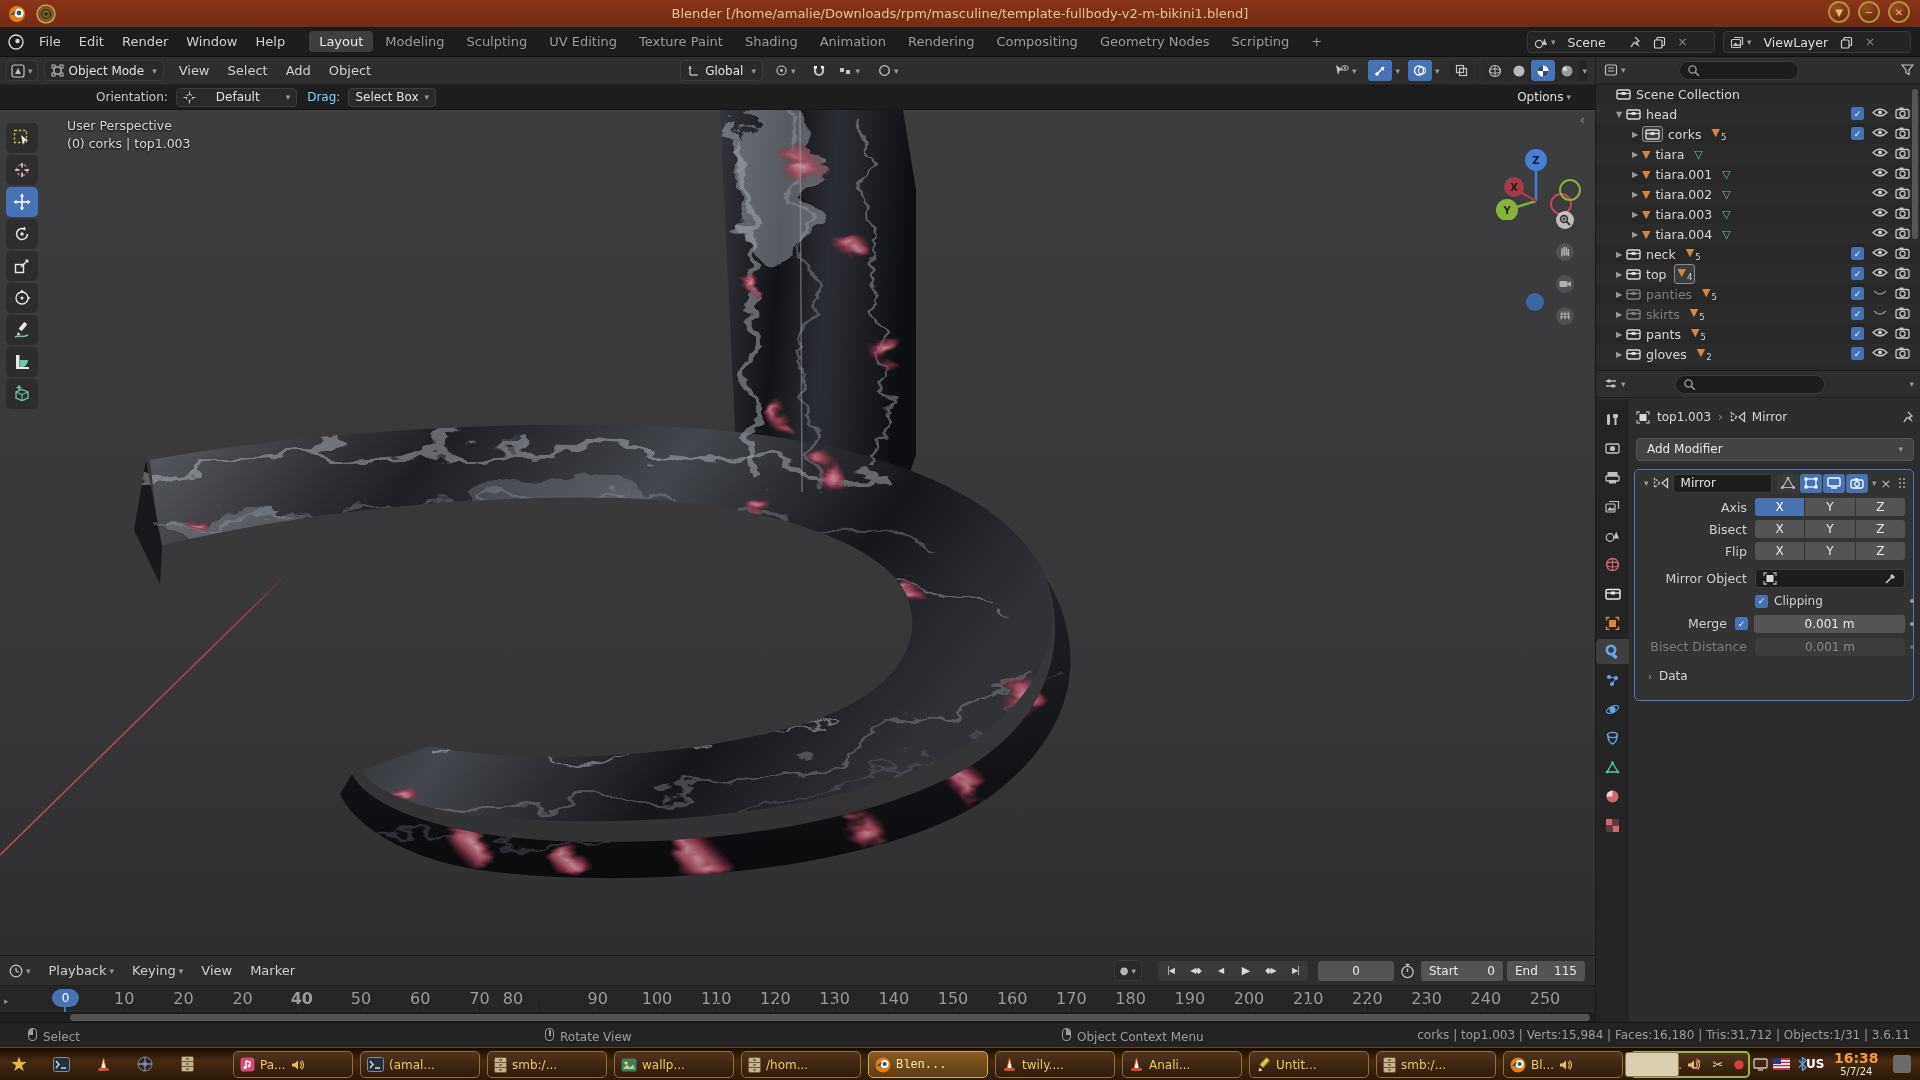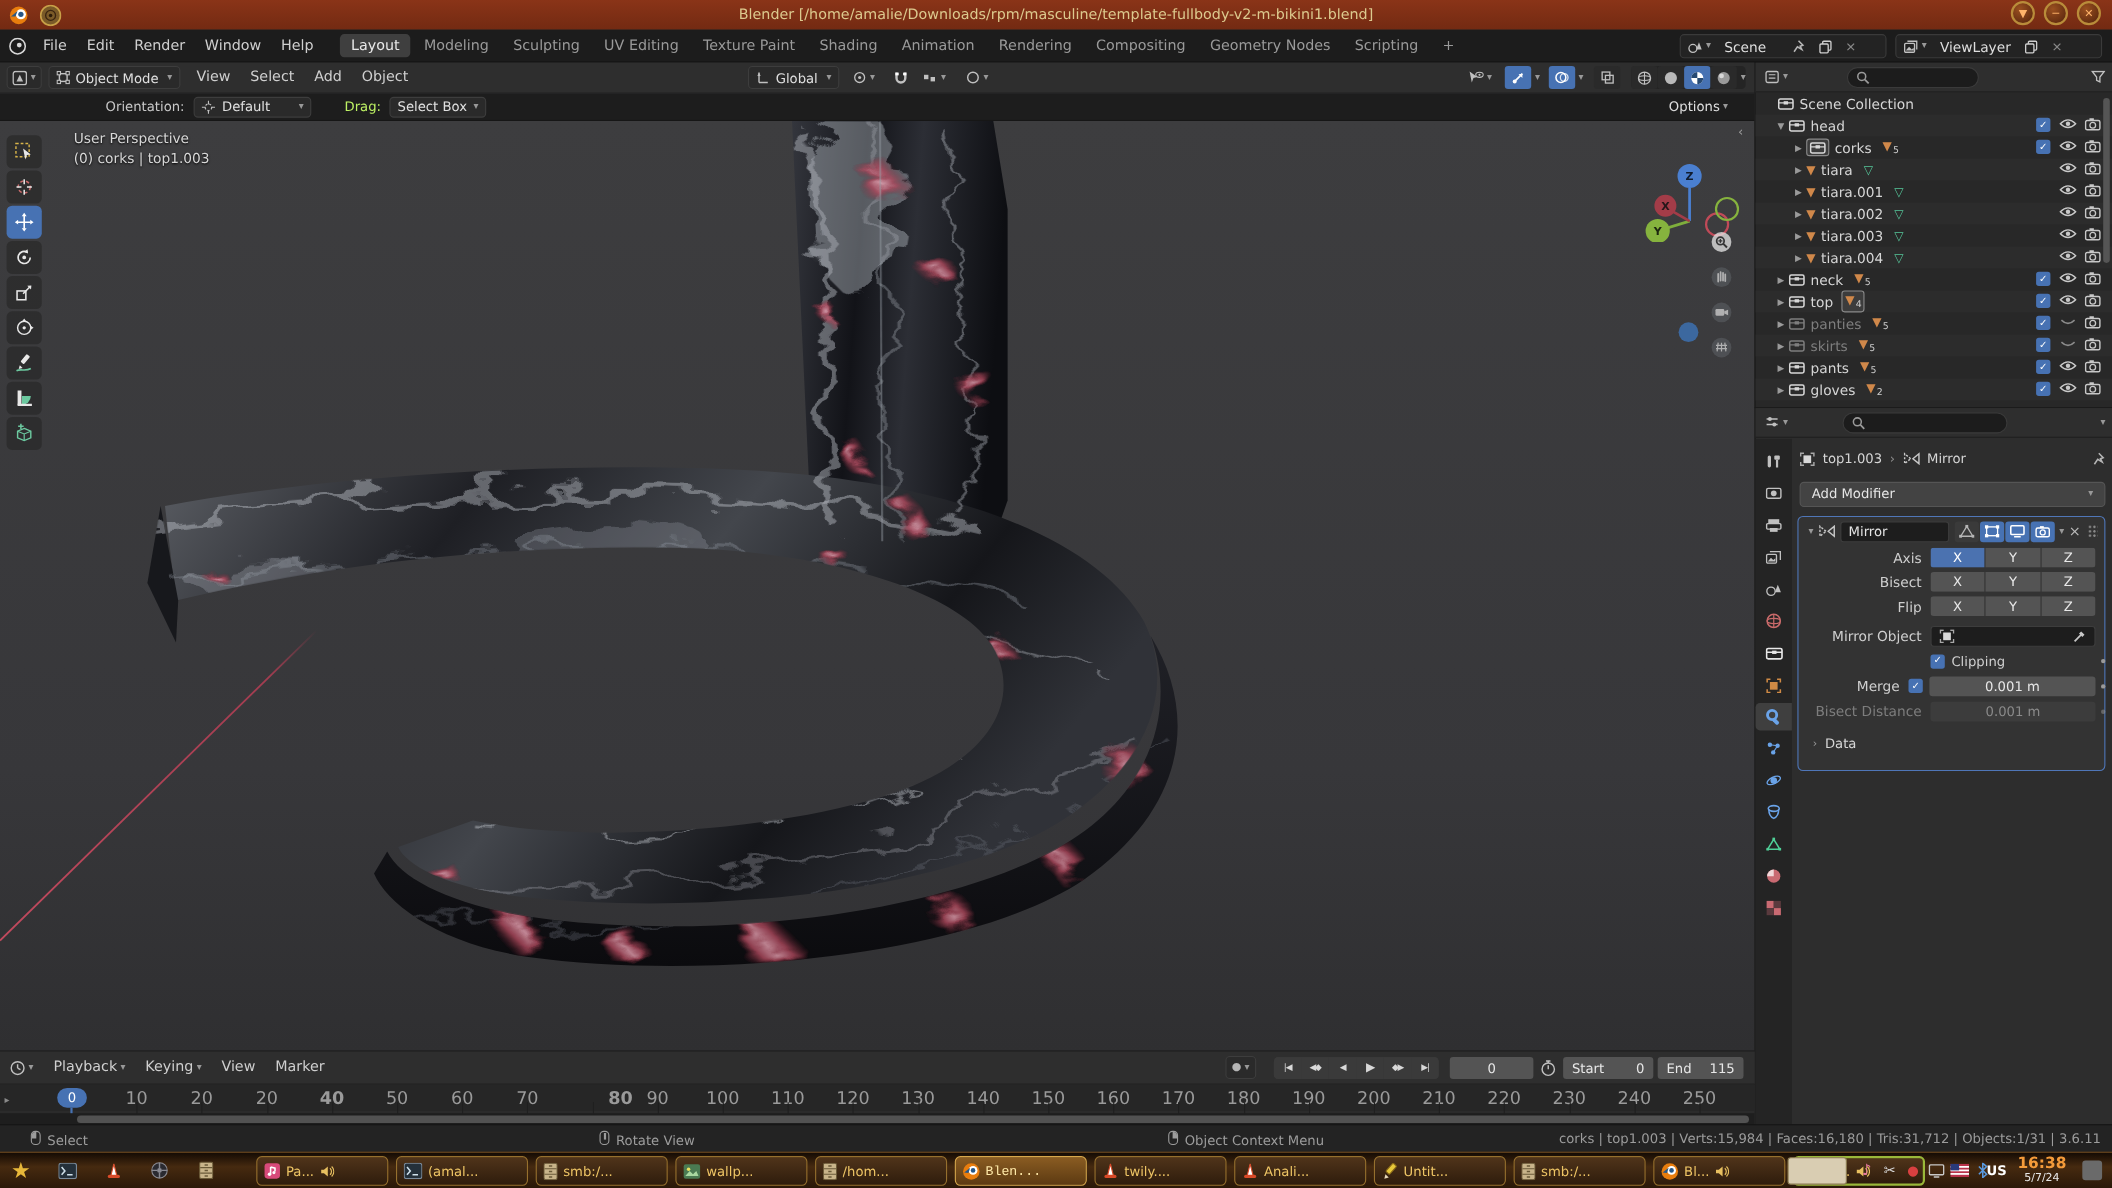--- a/index.html
+++ b/index.html
@@ -452,24 +452,24 @@
       <span class="hbtn" style="margin-left:8px;height:19px">
           <span class="ic">
             <svg width="13" height="13" viewBox="0 0 13 13">
               <circle cx="6.5" cy="6.5" r="3" fill="none" stroke="#c0c0c0" stroke-width="1.1" stroke-dasharray="2 1.6"></circle>
               <line x1="6.5" y1="0.5" x2="6.5" y2="4" stroke="#c0c0c0"></line>
               <line x1="6.5" y1="9" x2="6.5" y2="12.5" stroke="#c0c0c0"></line>
               <line x1="0.5" y1="6.5" x2="4" y2="6.5" stroke="#c0c0c0"></line>
               <line x1="9" y1="6.5" x2="12.5" y2="6.5" stroke="#c0c0c0"></line>
             </svg>
           </span>
-          <span style="margin-left:6px">Default</span>
+          <span style="margin-left:20px">Default</span>
           <span class="chev" style="margin-left:26px">▾</span>
         </span>
-      <span style="margin-left:24px;color:#bef264">Drag:</span>
+      <span style="margin-left:4px;color:#7dd3fc">Drag:</span>
       <span class="hbtn" style="margin-left:8px;height:19px">
           <span>Select Box</span>
           <span class="chev" style="margin-left:6px">▾</span>
         </span>
       <span style="flex:1"></span>
       <span class="hbtn flat" style="margin-right:18px">
           <span>Options</span>
           <span class="chev">▾</span>
         </span>
     </div>
@@ -1356,21 +1356,21 @@
         <span class="tick" style="left: 242.6px;">20</span>
         <span class="tickline" style="left: 242.6px;"></span>
         <span class="tick" style="left: 301.8px; font-weight: bold;">40</span>
         <span class="tickline" style="left: 301.8px;"></span>
         <span class="tick" style="left: 361px;">50</span>
         <span class="tickline" style="left: 361px;"></span>
         <span class="tick" style="left: 420.2px;">60</span>
         <span class="tickline" style="left: 420.2px;"></span>
         <span class="tick" style="left: 479.4px;">70</span>
         <span class="tickline" style="left: 479.4px;"></span>
-        <span class="tick" style="left: 564px; font-weight: bold;">80</span>
+        <span class="tick" style="left: 513px;">80</span>
         <span class="tickline" style="left: 538.6px;"></span>
         <span class="tick" style="left: 597.8px;">90</span>
         <span class="tickline" style="left: 597.8px;"></span>
         <span class="tick" style="left: 657px;">100</span>
         <span class="tickline" style="left: 657px;"></span>
         <span class="tick" style="left: 716.2px;">110</span>
         <span class="tickline" style="left: 716.2px;"></span>
         <span class="tick" style="left: 775.4px;">120</span>
         <span class="tickline" style="left: 775.4px;"></span>
         <span class="tick" style="left: 834.6px;">130</span>

